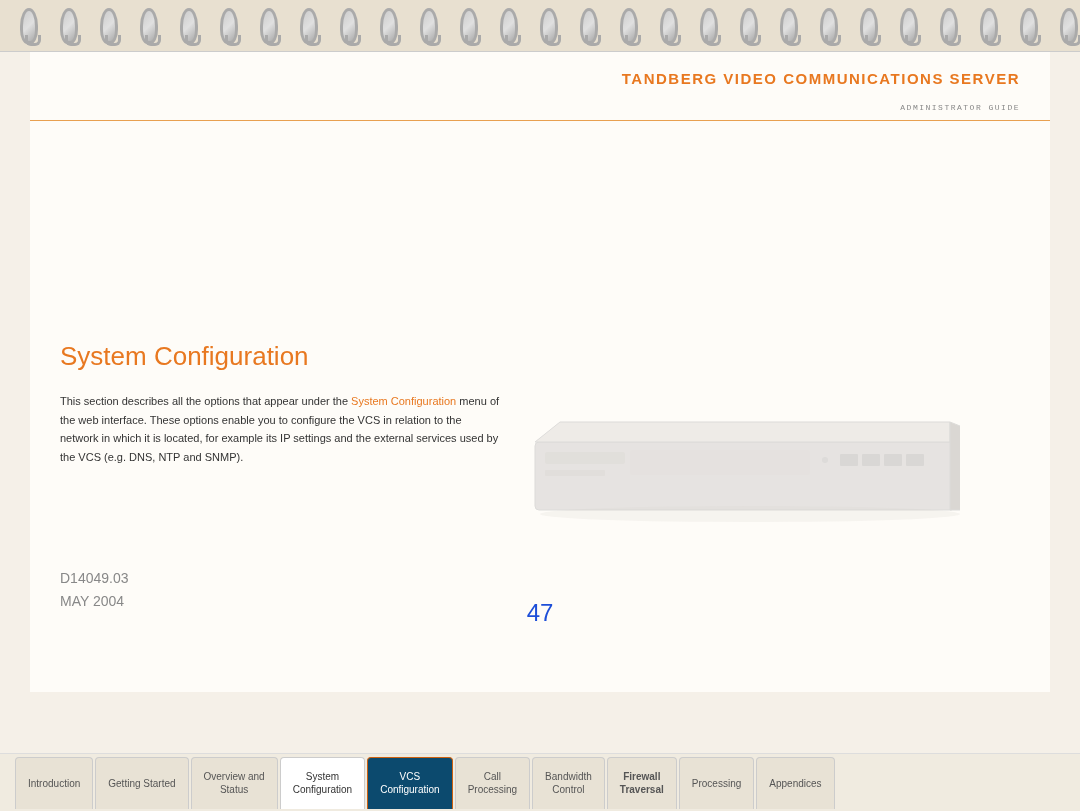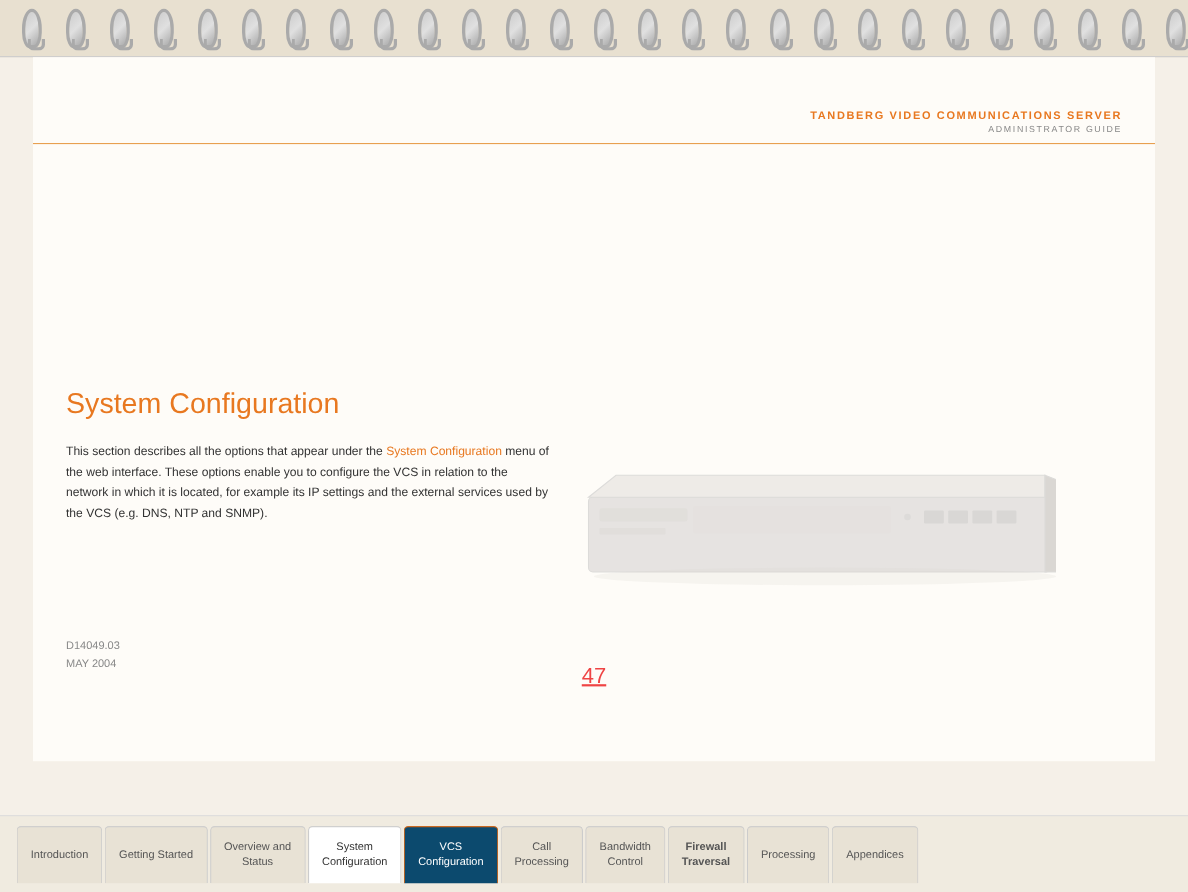--- a/index.html
+++ b/index.html
@@ -58,36 +58,36 @@
       position: relative;
     }
 
     
     .page-header {
       padding: 18px 30px 8px;
       text-align: right;
       border-bottom: 1px solid #e8a050;
     }
     .header-brand {
-      font-size: 10px;
+      font-size: 15px;
       letter-spacing: 1.5px;
       color: #666;
       text-transform: uppercase;
-      margin-top: 30px;
     }
     .header-brand span {
       color: #e87820;
       font-weight: bold;
     }
     .header-subtitle {
       font-size: 8px;
       letter-spacing: 1.5px;
       color: #888;
       text-transform: uppercase;
-      margin-top: 2px;
+      margin-top: 16px;
+      font-family: Liberation Mono, monospace;
     }
 
     
     .main-area {
       padding: 20px 30px;
       display: flex;
       flex-direction: column;
       min-height: 500px;
     }
 
@@ -131,21 +131,21 @@
       width: 100%;
       height: 100%;
     }
 
     
     .bottom-nav {
       position: absolute;
       bottom: 0;
       left: 0;
       right: 0;
-      height: 70px;
+      height: 58px;
       background: #f0ebe0;
       display: flex;
       align-items: center;
       padding: 0 15px;
       border-top: 1px solid #ddd;
       gap: 2px;
     }
 
     .nav-tab {
       padding: 8px 12px;
@@ -184,34 +184,33 @@
       position: absolute;
       bottom: 80px;
       left: 30px;
       right: 30px;
       display: flex;
       justify-content: space-between;
       align-items: center;
     }
 
     .footer-doc-info {
-      font-size: 10px;
+      font-size: 14px;
       color: #888;
       line-height: 1.6;
     }
 
     .footer-page-num {
-      font-size: 20px;
-      color: #ef4444;
+      font-size: 24px;
+      color: #1d4ed8;
       font-weight: 300;
       position: absolute;
       left: 50%;
       transform: translateX(-50%);
       bottom: -15px;
-      text-decoration: underline;
     }
   </style>
 </head>
 <body>
 
 <div class="spiral-binding">
   <div class="spirals">
     <div class="spiral"></div>
     <div class="spiral"></div>
     <div class="spiral"></div>

